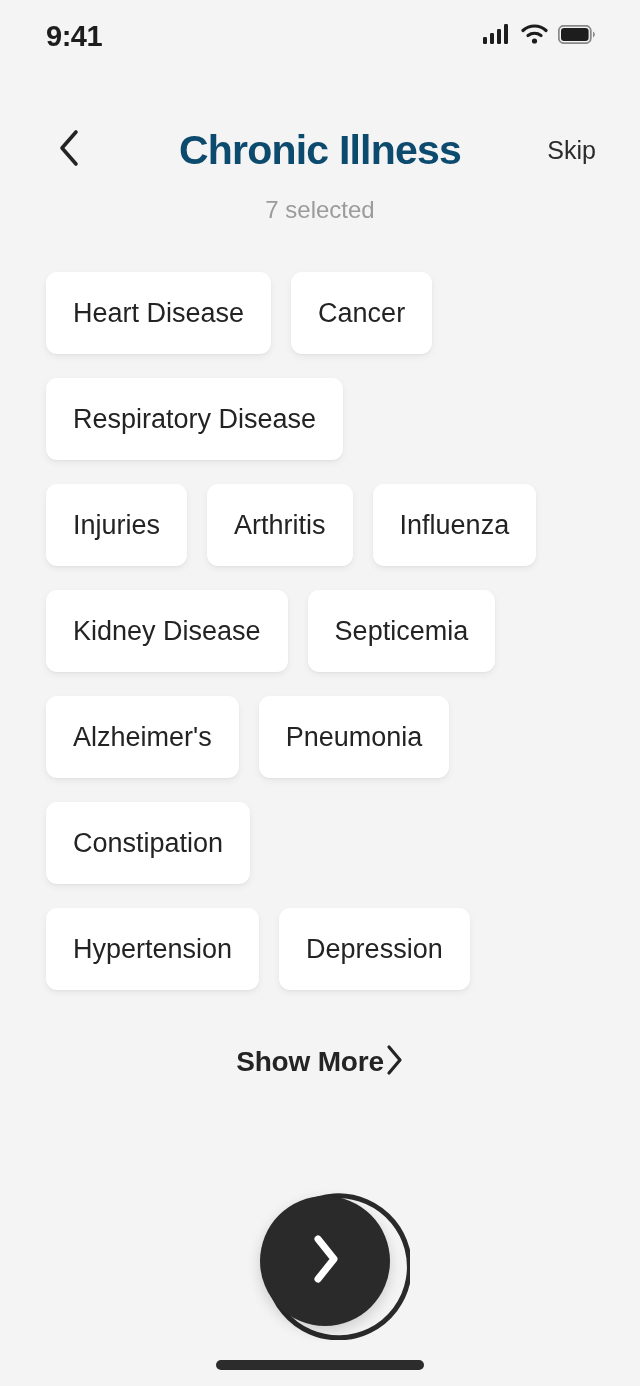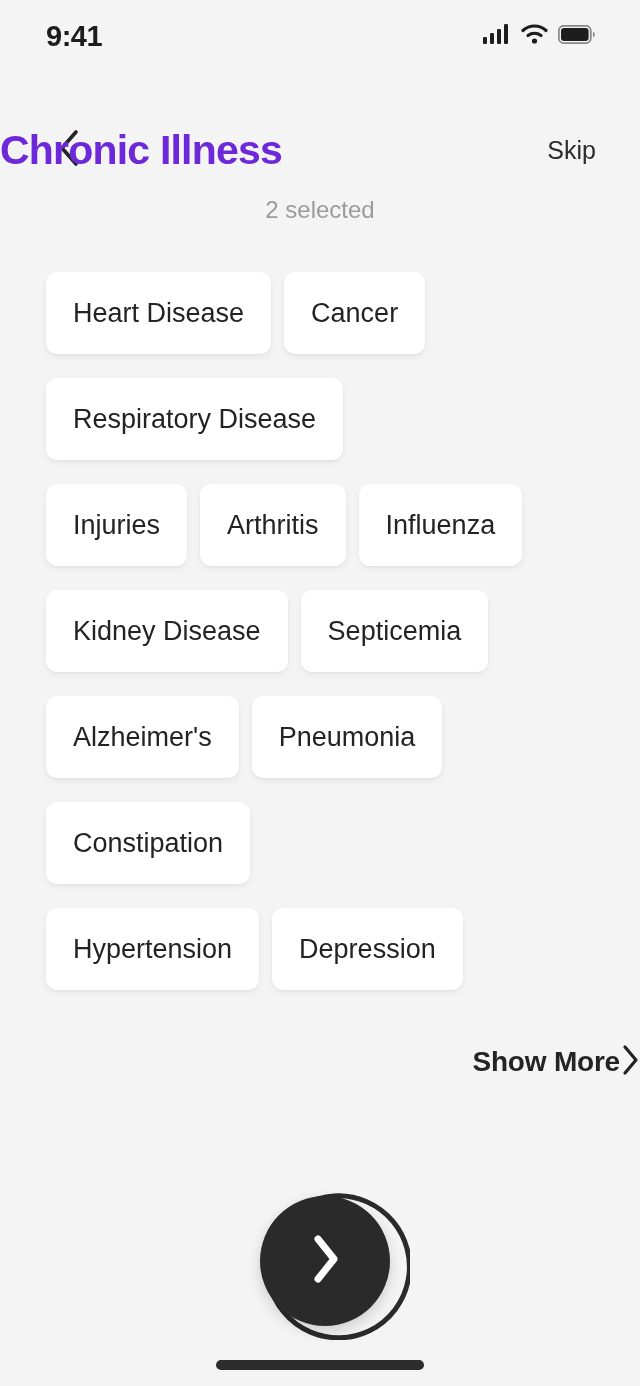--- a/index.html
+++ b/index.html
@@ -59,23 +59,24 @@
     transform: translateY(-50%);
     width: 46px; height: 46px;
     display: flex;
     align-items: center;
     justify-content: center;
     cursor: pointer;
   }
   .page-title {
     position: absolute;
     left: 0; right: 0;
+    text-align: center;
     font-size: 41px;
     font-weight: bold;
-    color: #6d28d9;
+    color: #0c4a6e;
     letter-spacing: -0.8px;
     line-height: 76px;
   }
   .skip-btn {
     position: absolute;
     right: 44px;
     top: 50%;
     transform: translateY(-50%);
     font-size: 25px;
     color: #2b2b2b;
@@ -104,37 +105,37 @@
     margin-bottom: 24px;
   }
   .chip {
     background: #ffffff;
     border-radius: 11px;
     height: 82px;
     display: flex;
     align-items: center;
     justify-content: center;
     padding: 0 27px;
-    margin-right: 13px;
+    margin-right: 20px;
     font-size: 27px;
     color: #232323;
     box-shadow: 0 3px 7px rgba(0,0,0,0.055), 0 1px 2px rgba(0,0,0,0.04);
     cursor: pointer;
     white-space: nowrap;
   }
   .chip:last-child { margin-right: 4px; }
 
   
   .show-more {
     position: absolute;
     top: 1044px; left: 0;
     width: 640px;
     display: flex;
     align-items: center;
-    justify-content: flex-end;
+    justify-content: center;
     cursor: pointer;
   }
   .show-more-label {
     font-size: 28px;
     font-weight: bold;
     color: #242424;
     letter-spacing: -0.2px;
   }
 
   
@@ -213,21 +214,21 @@
       <span>
         <svg width="26" height="40" viewBox="0 0 26 40">
           <path d="M20 4 L6 20 L20 36" stroke="#242424" stroke-width="3.6" fill="none" stroke-linecap="round" stroke-linejoin="round"></path>
         </svg>
       </span>
     </div>
     <div class="page-title">Chronic Illness</div>
     <div class="skip-btn">Skip</div>
   </div>
 
-  <div class="subtitle">2 selected</div>
+  <div class="subtitle">7 selected</div>
 
   <div class="chip-area">
 
     <div class="chip-row">
       <div class="chip">Heart Disease</div>
       <div class="chip">Cancer</div>
     </div>
 
     <div class="chip-row">
       <div class="chip">Respiratory Disease</div>

